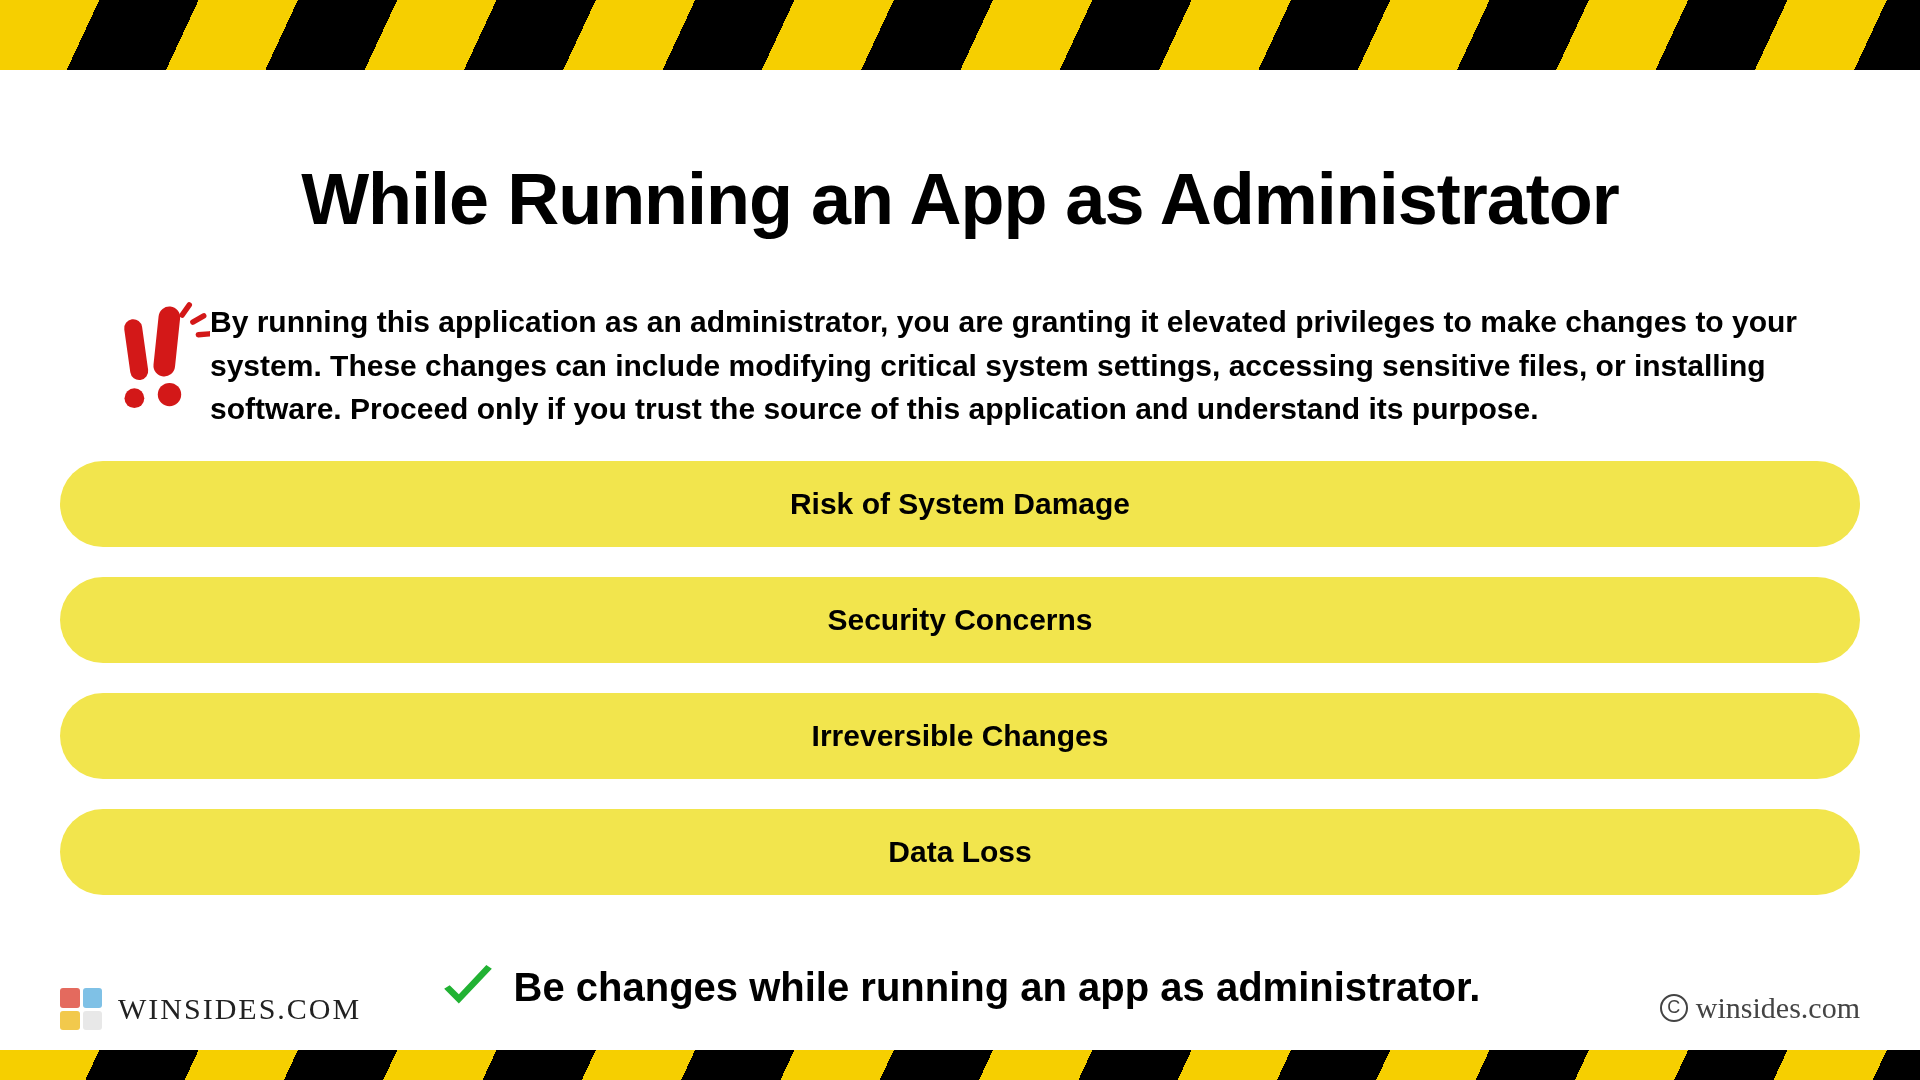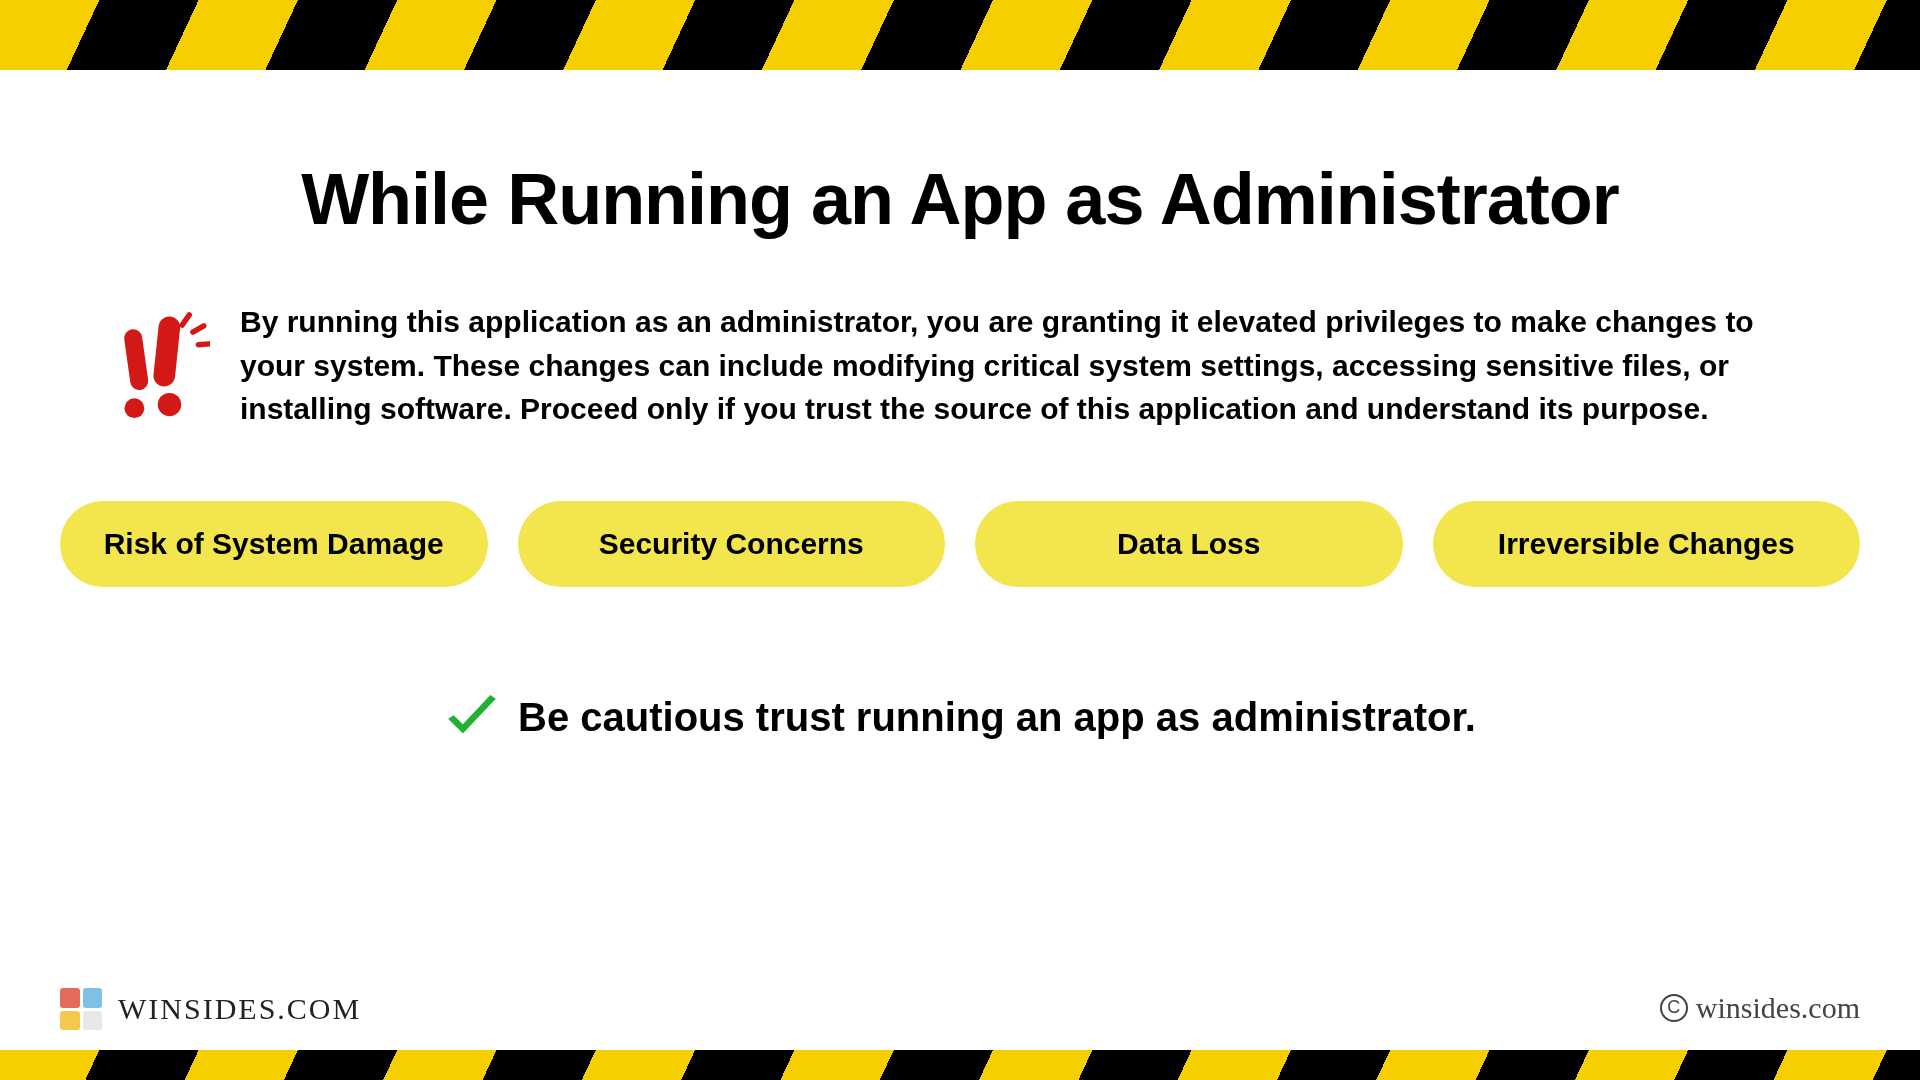--- a/index.html
+++ b/index.html
@@ -38,41 +38,41 @@
     text-align: center;
     font-size: 72px;
     font-weight: 800;
     color: #000;
     margin-top: 20px;
     margin-bottom: 60px;
     letter-spacing: -1px;
   }
   .warning-row {
     display: flex;
-    align-items: center;
-    gap: 30px;
+    align-items: flex-start;
     padding: 0 60px;
-    margin-bottom: 70px;
+    margin-bottom: 30px;
   }
   .warning-icon {
     flex: 0 0 90px;
     height: 110px;
   }
   .warning-text {
     font-size: 30px;
     font-weight: 700;
     line-height: 1.45;
     color: #000;
   }
   .pills {
     display: flex;
     justify-content: space-between;
     gap: 30px;
     padding: 0 0px;
-    margin-bottom: 108px;
+    margin-bottom: 70px;
+    flex-direction: column;
   }
   .pill {
     flex: 1;
     background: #f2e54d;
     border-radius: 55px;
     padding: 26px 10px;
     text-align: center;
     font-size: 30px;
     font-weight: 800;
     color: #000;
@@ -172,29 +172,29 @@
         <rect x="84" y="10" width="6" height="20" rx="3" transform="rotate(60 87 20)"></rect>
         <rect x="90" y="28" width="6" height="18" rx="3" transform="rotate(85 93 37)"></rect>
       </g>
     </svg>
     <p class="warning-text">By running this application as an administrator, you are granting it elevated privileges to make changes to your system. These changes can include modifying critical system settings, accessing sensitive files, or installing software. Proceed only if you trust the source of this application and understand its purpose.</p>
   </div>
 
   <div class="pills">
     <div class="pill">Risk of System Damage</div>
     <div class="pill">Security Concerns</div>
+    <div class="pill">Irreversible Changes</div>
     <div class="pill">Data Loss</div>
-    <div class="pill">Irreversible Changes</div>
   </div>
 
   <div class="caution-row">
     <svg class="check-icon" viewBox="0 0 60 48">
       <path d="M4 26 L20 42 L56 4 L50 0 L20 32 L10 22 Z" fill="#21b233"></path>
     </svg>
-    <span class="caution-text">Be cautious trust running an app as administrator.</span>
+    <span class="caution-text">Be changes while running an app as administrator.</span>
   </div>
 
 </div>
 
 <div class="footer">
   <div class="brand">
     <div class="brand-logo">
       <span class="sq-red"></span>
       <span class="sq-blue"></span>
       <span class="sq-yellow"></span>

